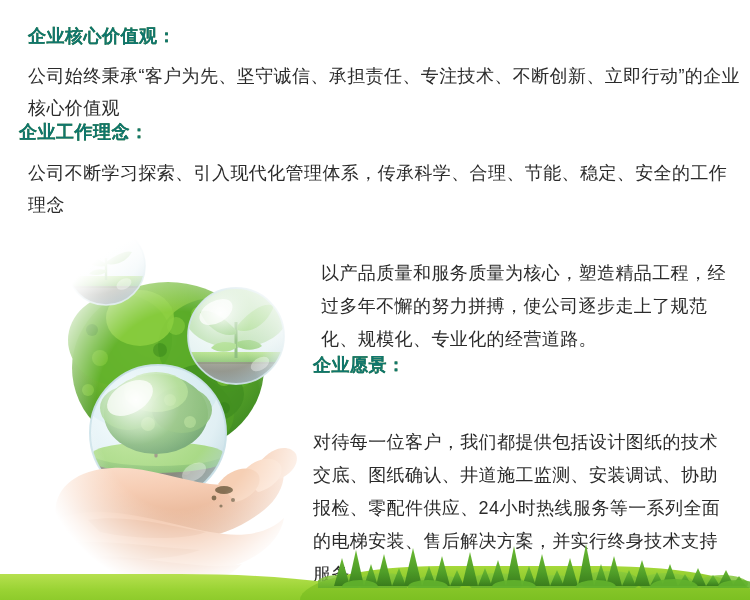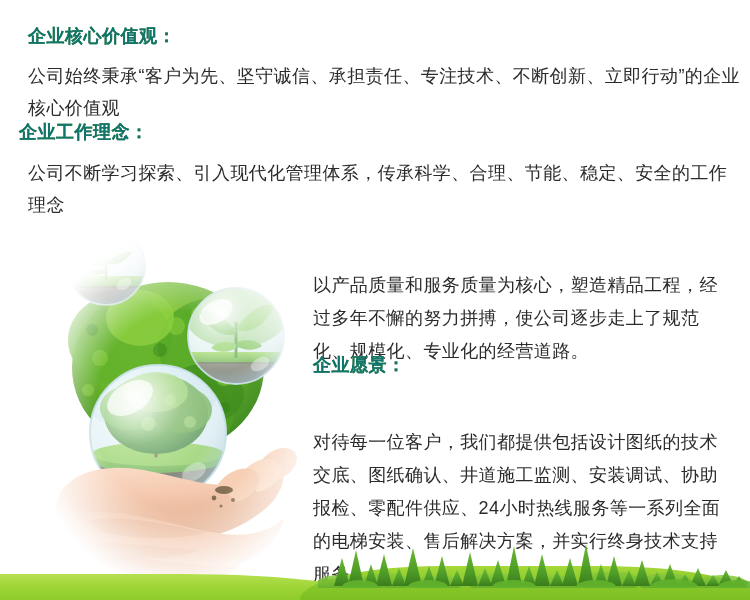--- a/index.html
+++ b/index.html
@@ -278,21 +278,21 @@
           <circle cx="186" cy="280" r="2.4"></circle>
           <circle cx="205" cy="282" r="2"></circle>
           <circle cx="193" cy="288" r="1.6"></circle>
         </g>
       </g>
     </svg>
     <div class="illu-fade"></div>
   </div>
 
 
-  <div class="body-text right-col" style="left:313px; top:257px;margin-top:12px;">以产品质量和服务质量为核心，塑造精品工程，经过多年不懈的努力拼搏，使公司逐步走上了规范化、规模化、专业化的经营道路。</div>
+  <div class="body-text right-col" style="left:321px; top:257px;">以产品质量和服务质量为核心，塑造精品工程，经过多年不懈的努力拼搏，使公司逐步走上了规范化、规模化、专业化的经营道路。</div>
 
   <div class="heading" style="left:313px; top:355px;">企业愿景：</div>
 
   <div class="body-text right-col" style="left:313px; top:390px;margin-top:36px;">对待每一位客户，我们都提供包括设计图纸的技术交底、图纸确认、井道施工监测、安装调试、协助报检、零配件供应、24小时热线服务等一系列全面的电梯安装、售后解决方案，并实行终身技术支持服务；</div>
 
   <div class="scenery">
     <div class="grass-hill left"></div>
     <div class="grass-hill"></div>
 
     <svg class="treeline" viewBox="0 0 432 46" preserveAspectRatio="none" xmlns="http://www.w3.org/2000/svg">

